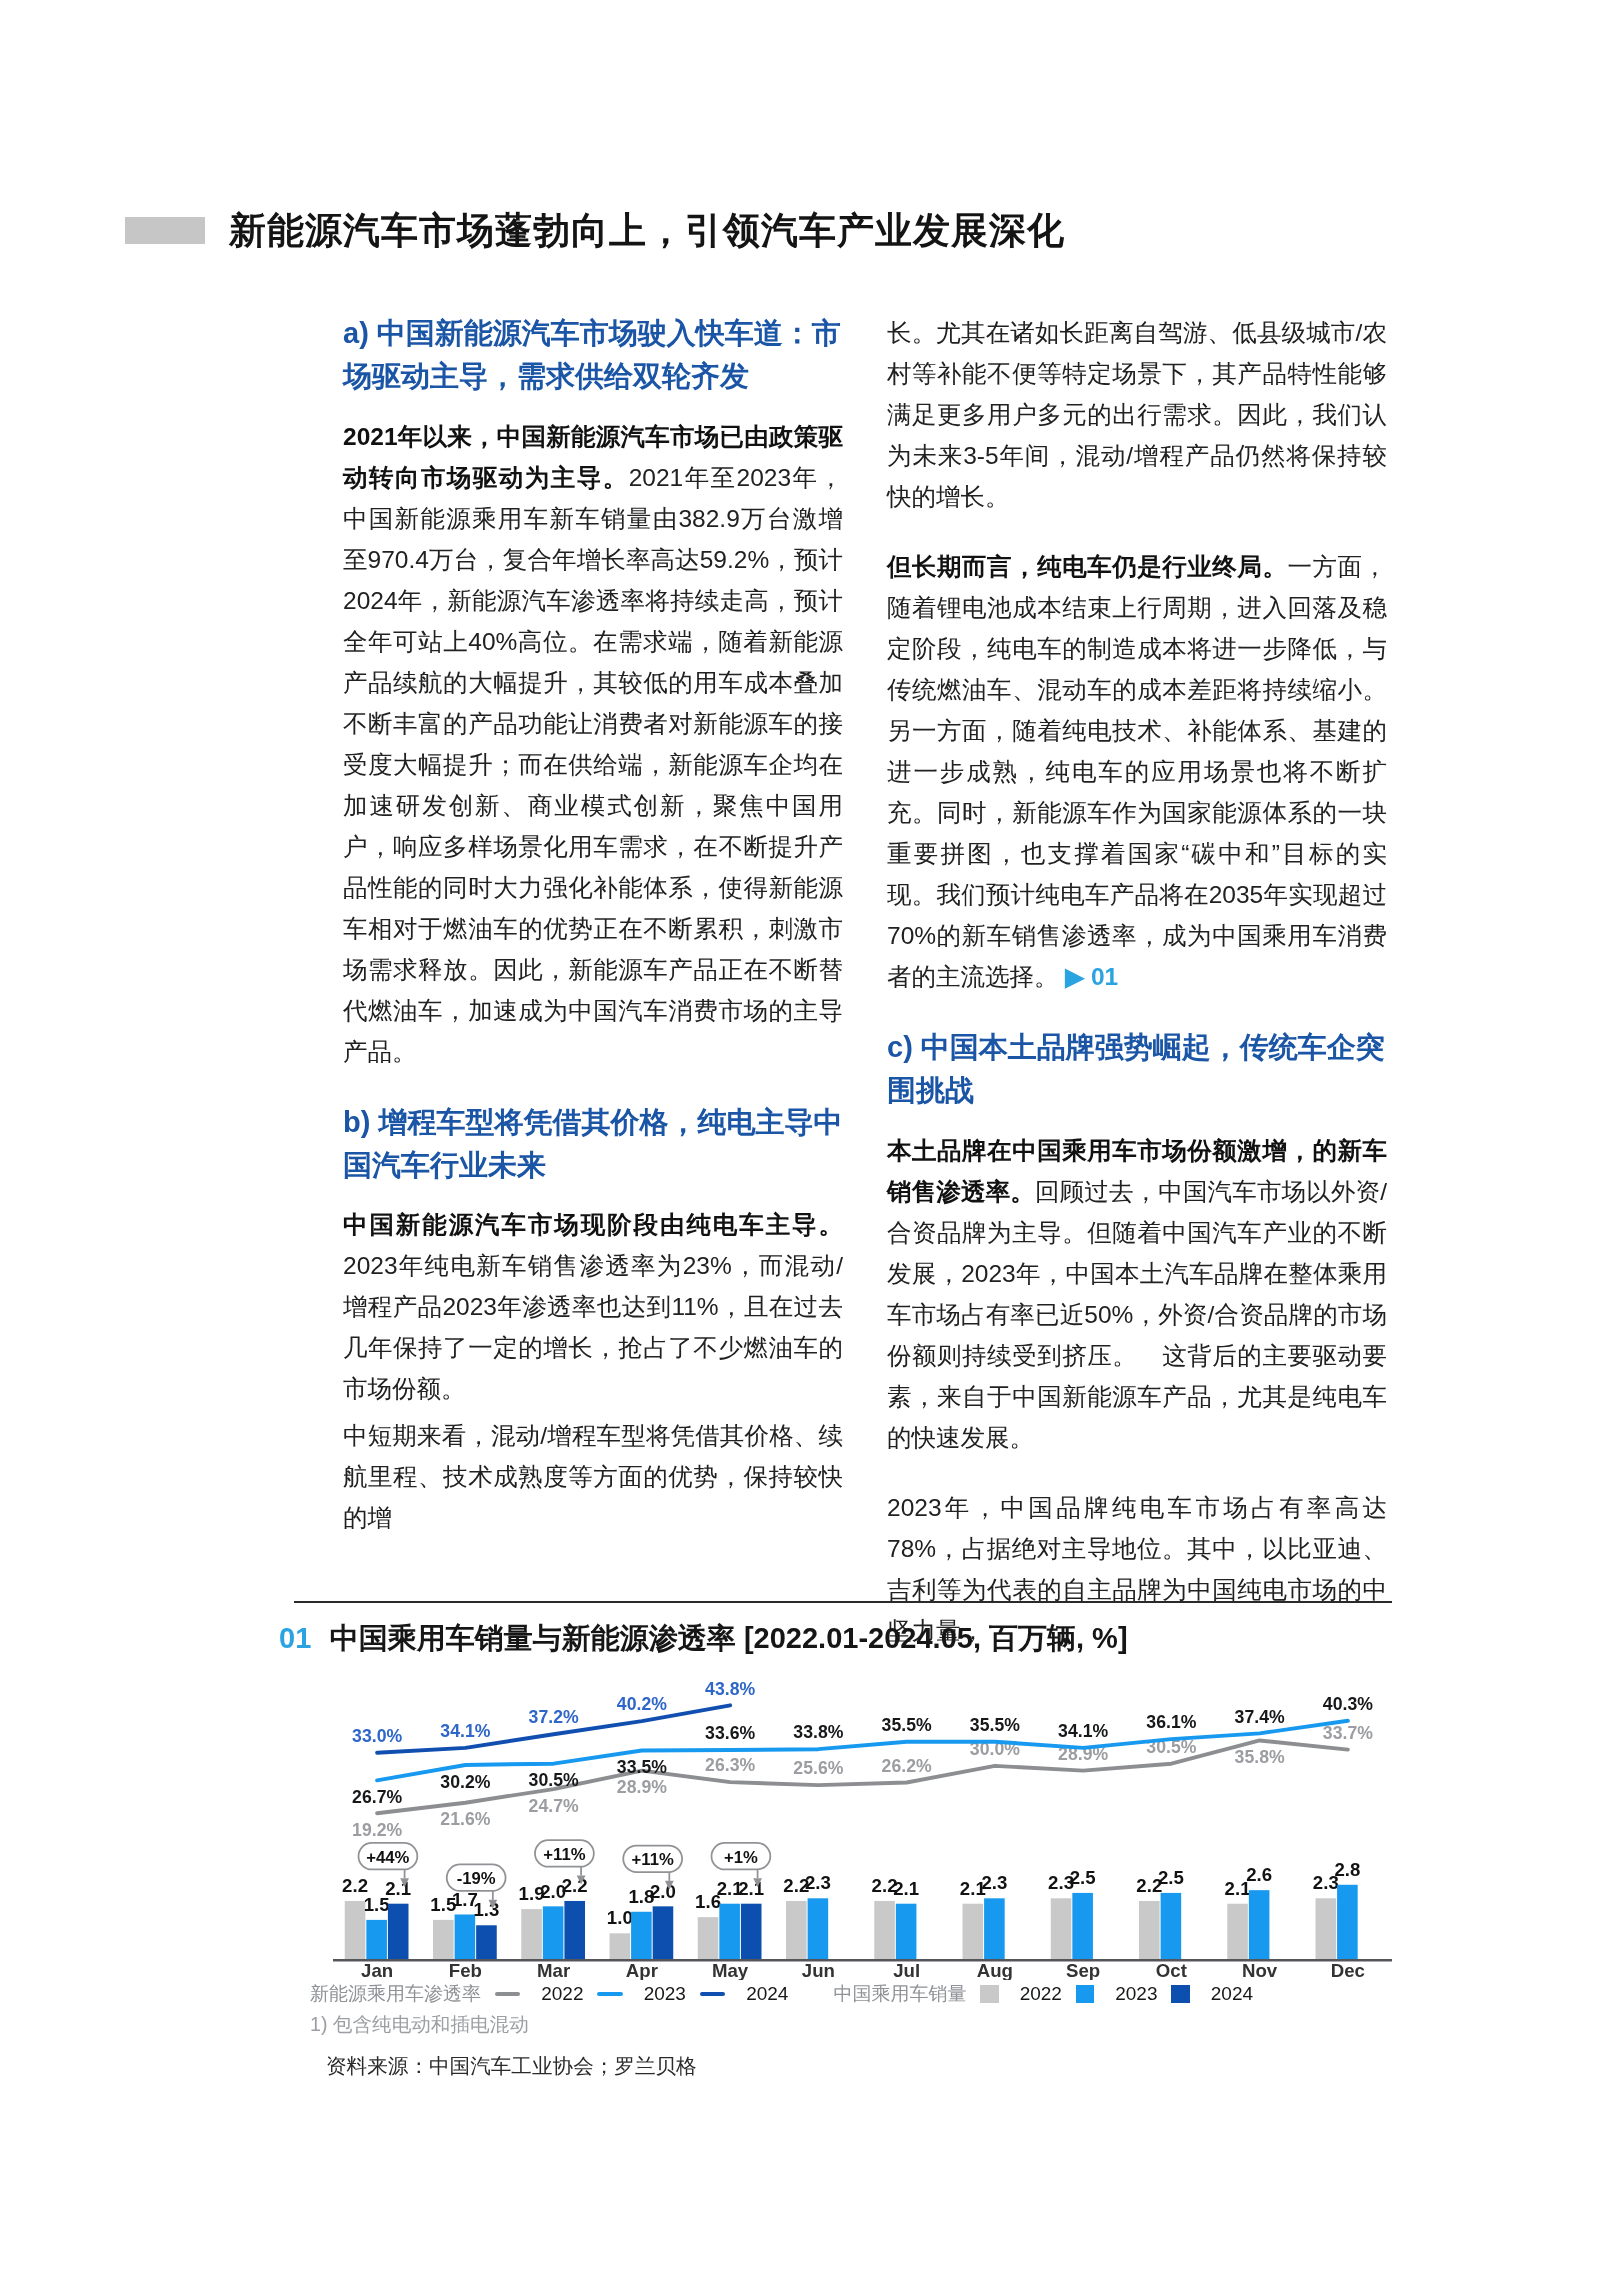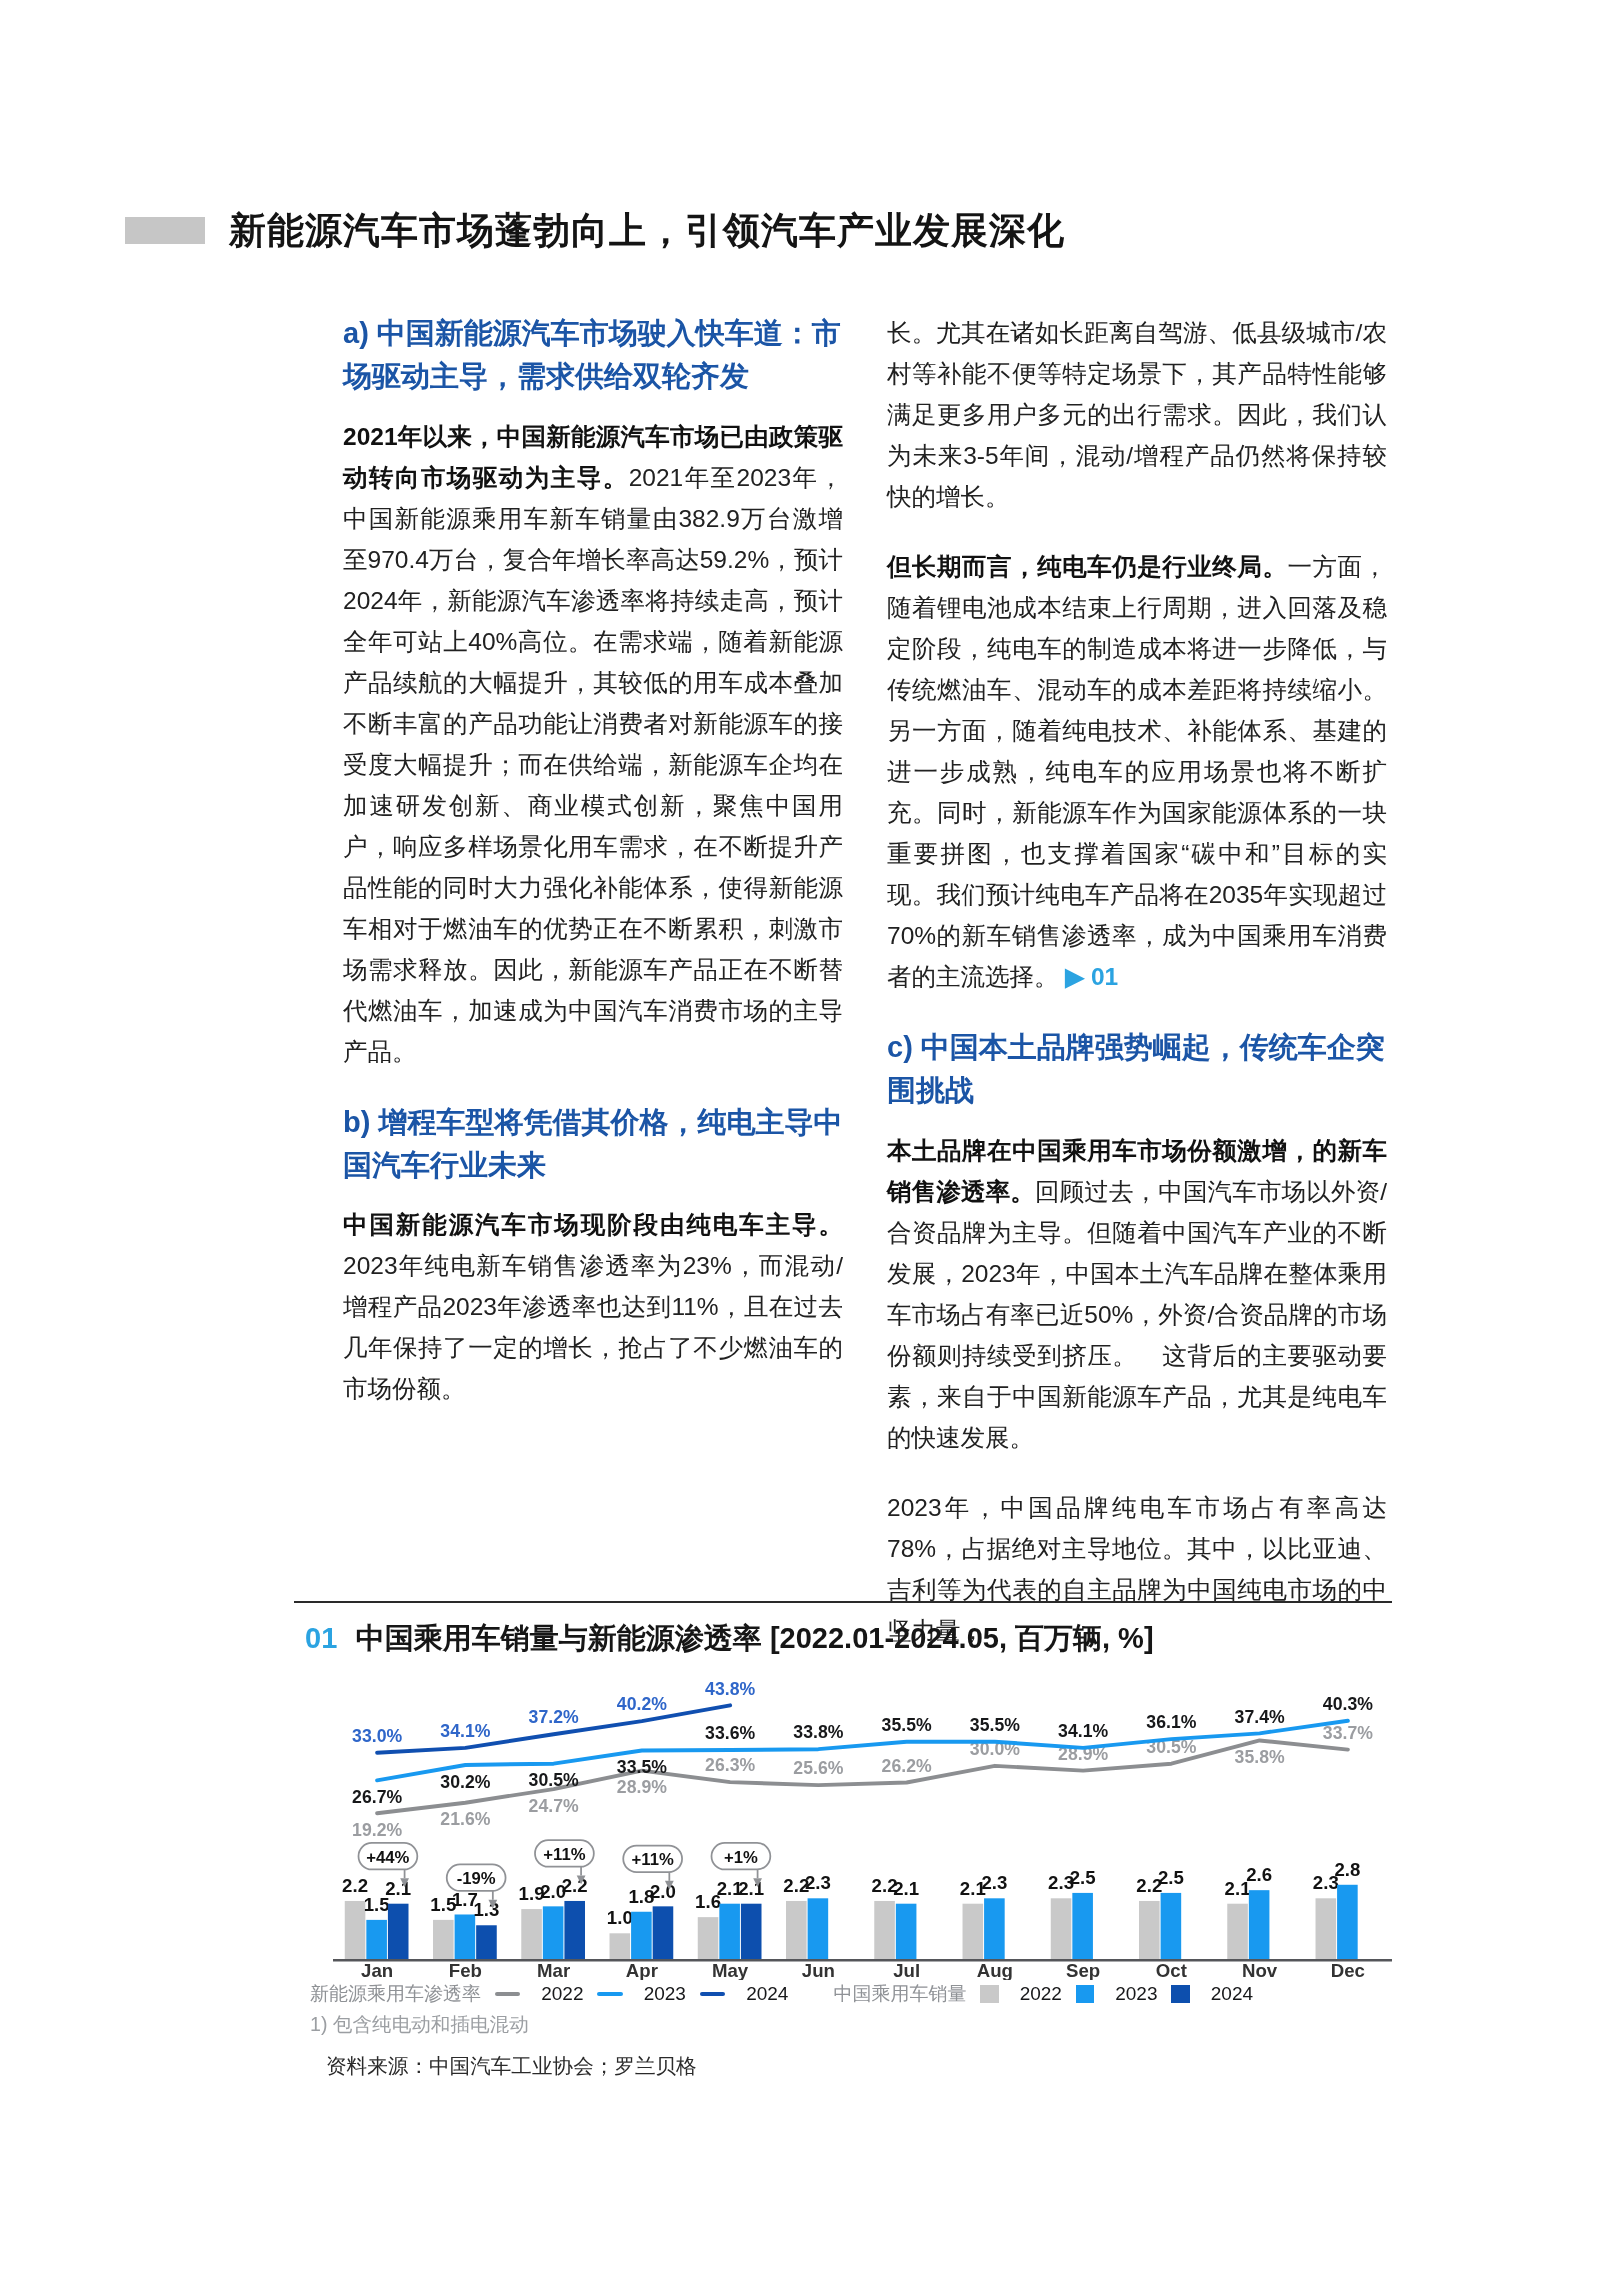--- a/index.html
+++ b/index.html
@@ -10,21 +10,21 @@
   .col{position:absolute;top:312px;width:500px;font-size:24.5px;line-height:41px;text-align:justify;color:#212121;}
   .col-left{left:343px;}
   .col-right{left:887px;}
   .sec-heading{color:#1b55a6;font-size:29px;line-height:43px;font-weight:bold;margin:0 0 17.6px 0;text-align:left;}
   .sec-heading.later{margin-top:27.4px;}
   .col p{margin:0 0 29px 0;}
   .col p.cont{margin-top:-23.5px;}
   .col p b{font-weight:bold;color:#111;}
   .fig-ref{color:#2ba3e1;font-weight:bold;white-space:nowrap;}
   .fig-rule{position:absolute;left:294px;top:1601px;width:1098px;height:2px;background:#2a2a2a;}
-  .fig-header{position:absolute;left:305px;top:1619px;display:flex;align-items:baseline;gap:18.6px;}
+  .fig-header{position:absolute;left:279px;top:1619px;display:flex;align-items:baseline;gap:18.6px;}
   .fig-id{color:#2ba3e1;font-size:29px;font-weight:bold;}
   .fig-title{color:#161616;font-size:29px;font-weight:bold;}
   .chart-wrap{position:absolute;left:333px;top:1666px;width:1059px;height:314px;}
   .chart-wrap svg{display:block;width:1059px;height:314px;}
   .bv{font:bold 19px "Liberation Sans", sans-serif;fill:#121212;text-anchor:middle;}
   .lv{font:bold 18px "Liberation Sans", sans-serif;text-anchor:middle;}
   .mv{font:bold 19px "Liberation Sans", sans-serif;fill:#333;text-anchor:middle;}
   .av{font:bold 17px "Liberation Sans", sans-serif;fill:#111;text-anchor:middle;}
   .legend{position:absolute;left:310px;top:1981px;width:1088px;display:flex;align-items:center;gap:13.7px;font-size:19px;color:#17181a;white-space:nowrap;}
   .lg-label{color:#8f9296;}
@@ -44,20 +44,21 @@
 <div class="page">
 
   <div class="accent-bar"></div>
   <div class="page-title">新能源汽车市场蓬勃向上，引领汽车产业发展深化</div>
 
   <div class="col col-left">
     <h3 class="sec-heading">a) 中国新能源汽车市场驶入快车道：市场驱动主导，需求供给双轮齐发</h3>
     <p><b>2021年以来，中国新能源汽车市场已由政策驱动转向市场驱动为主导。</b><span>2021年至2023年，中国新能源乘用车新车销量由382.9万台激增至970.4万台，复合年增长率高达59.2%，预计2024年，新能源汽车渗透率将持续走高，预计全年可站上40%高位。在需求端，随着新能源产品续航的大幅提升，其较低的用车成本叠加不断丰富的产品功能让消费者对新能源车的接受度大幅提升；而在供给端，新能源车企均在加速研发创新、商业模式创新，聚焦中国用户，响应多样场景化用车需求，在不断提升产品性能的同时大力强化补能体系，使得新能源车相对于燃油车的优势正在不断累积，刺激市场需求释放。因此，新能源车产品正在不断替代燃油车，加速成为中国汽车消费市场的主导产品。</span></p>
     <h3 class="sec-heading later">b) 增程车型将凭借其价格，纯电主导中国汽车行业未来</h3>
     <p><b>中国新能源汽车市场现阶段由纯电车主导。</b><span>2023年纯电新车销售渗透率为23%，而混动/增程产品2023年渗透率也达到11%，且在过去几年保持了一定的增长，抢占了不少燃油车的市场份额。</span></p>
+    <p class="cont">中短期来看，混动/增程车型将凭借其价格、续航里程、技术成熟度等方面的优势，保持较快的增</p>
   </div>
 
   <div class="col col-right">
     <p>长。尤其在诸如长距离自驾游、低县级城市/农村等补能不便等特定场景下，其产品特性能够满足更多用户多元的出行需求。因此，我们认为未来3-5年间，混动/增程产品仍然将保持较快的增长。</p>
     <p><b>但长期而言，纯电车仍是行业终局。</b><span>一方面，随着锂电池成本结束上行周期，进入回落及稳定阶段，纯电车的制造成本将进一步降低，与传统燃油车、混动车的成本差距将持续缩小。另一方面，随着纯电技术、补能体系、基建的进一步成熟，纯电车的应用场景也将不断扩充。同时，新能源车作为国家能源体系的一块重要拼图，也支撑着国家“碳中和”目标的实现。我们预计纯电车产品将在2035年实现超过70%的新车销售渗透率，成为中国乘用车消费者的主流选择。</span> <span class="fig-ref">▶ 01</span></p>
     <h3 class="sec-heading later">c) 中国本土品牌强势崛起，传统车企突围挑战</h3>
     <p><b>本土品牌在中国乘用车市场份额激增，的新车销售渗透率。</b><span>回顾过去，中国汽车市场以外资/合资品牌为主导。但随着中国汽车产业的不断发展，2023年，中国本土汽车品牌在整体乘用车市场占有率已近50%，外资/合资品牌的市场份额则持续受到挤压。　这背后的主要驱动要素，来自于中国新能源车产品，尤其是纯电车的快速发展。</span></p>
     <p>2023年，中国品牌纯电车市场占有率高达78%，占据绝对主导地位。其中，以比亚迪、吉利等为代表的自主品牌为中国纯电市场的中坚力量，</p>
   </div>
 

